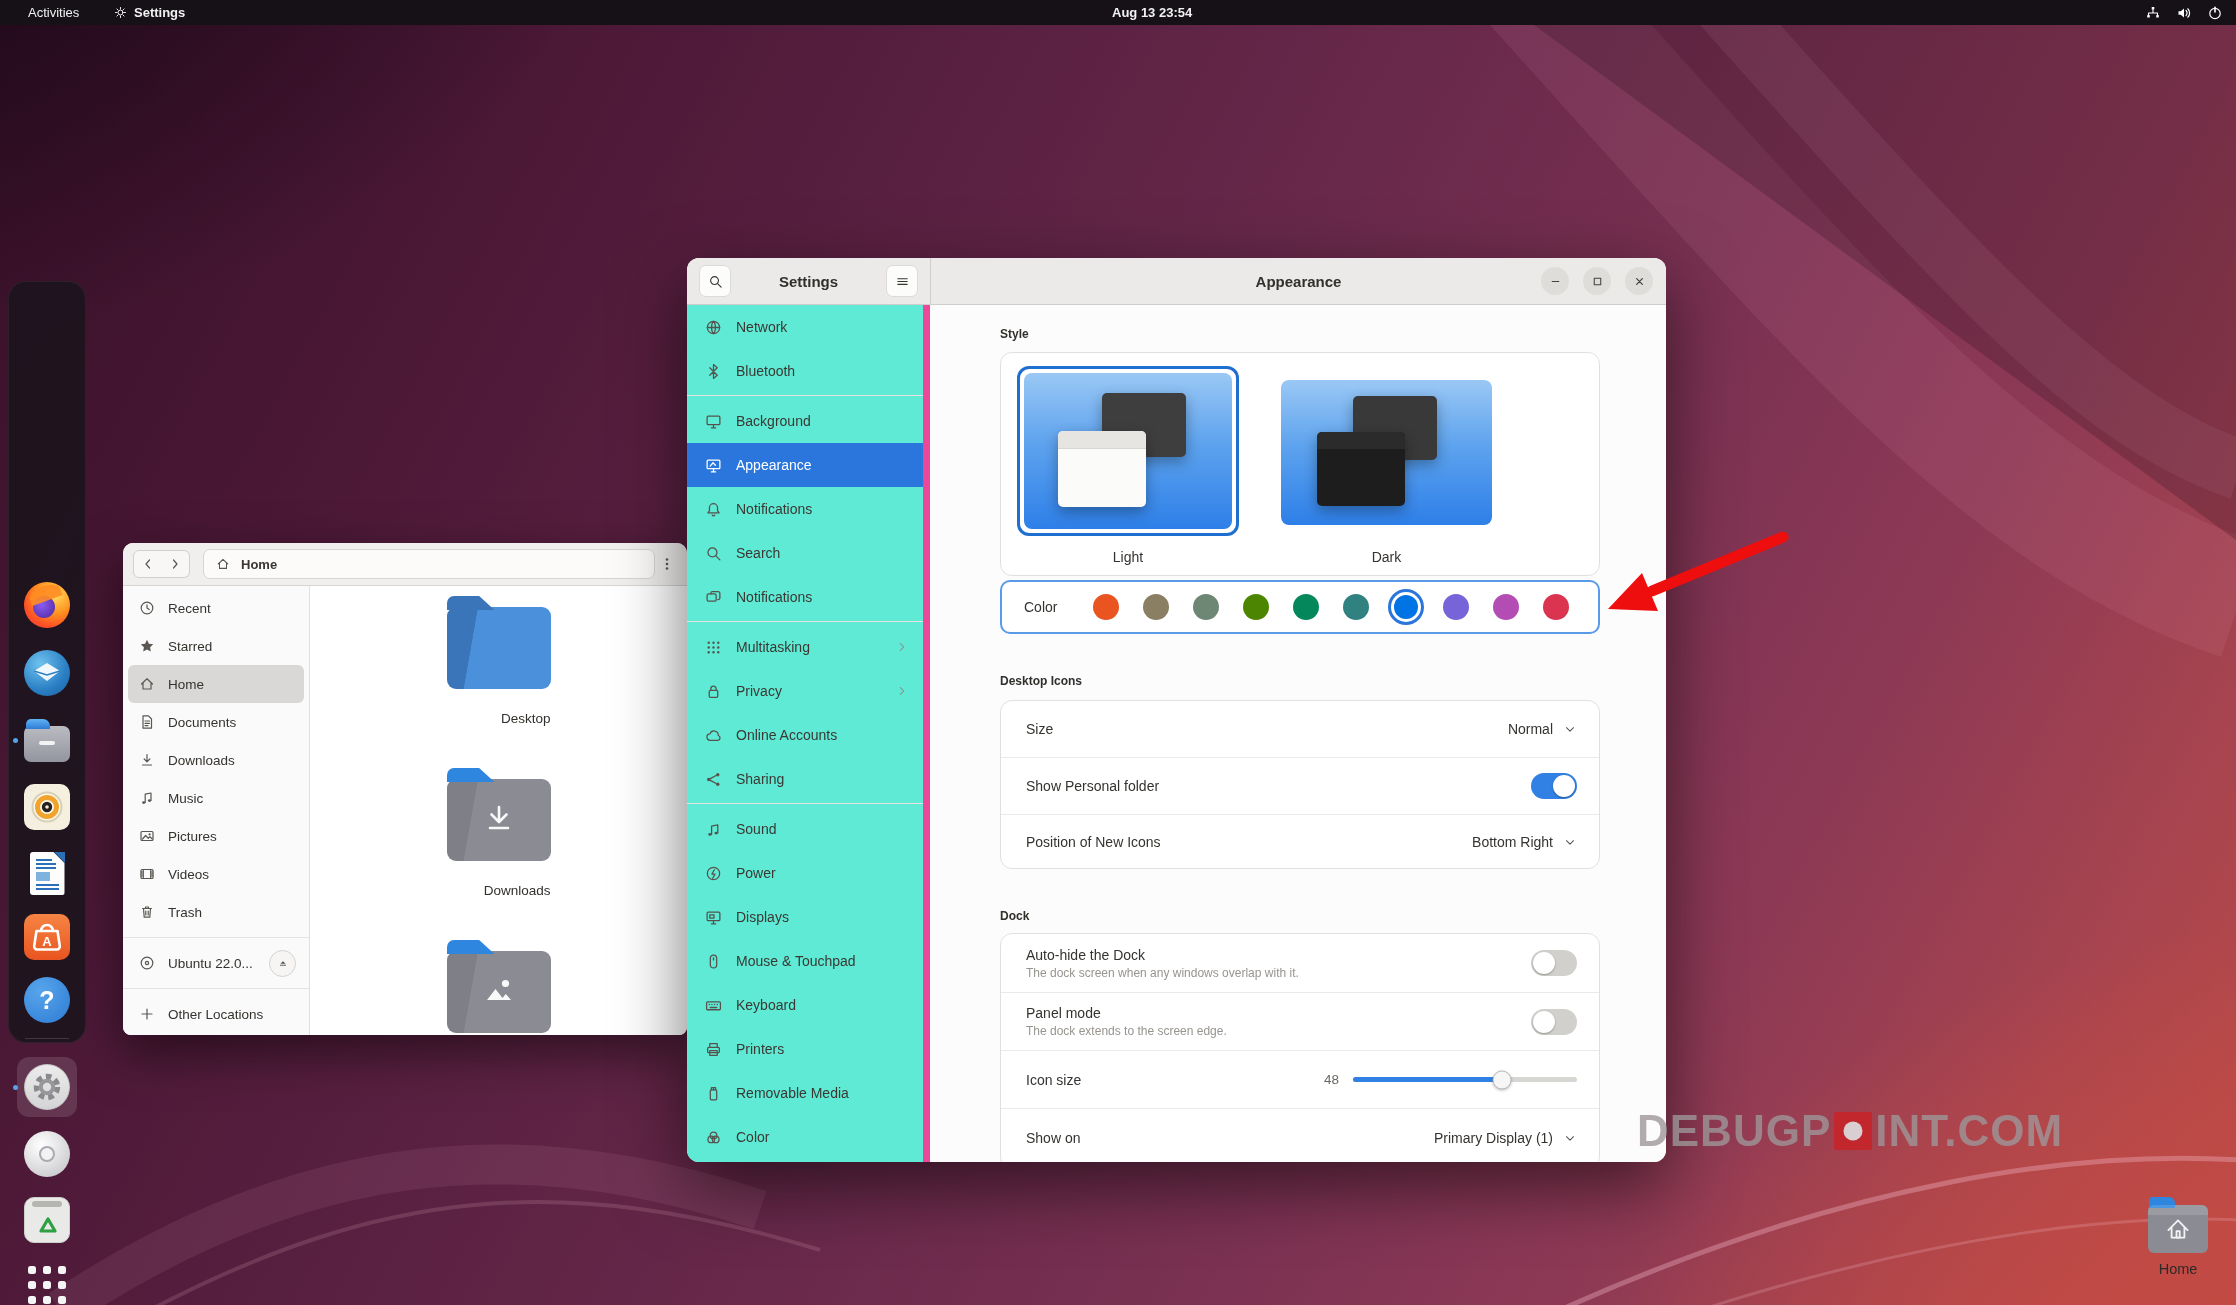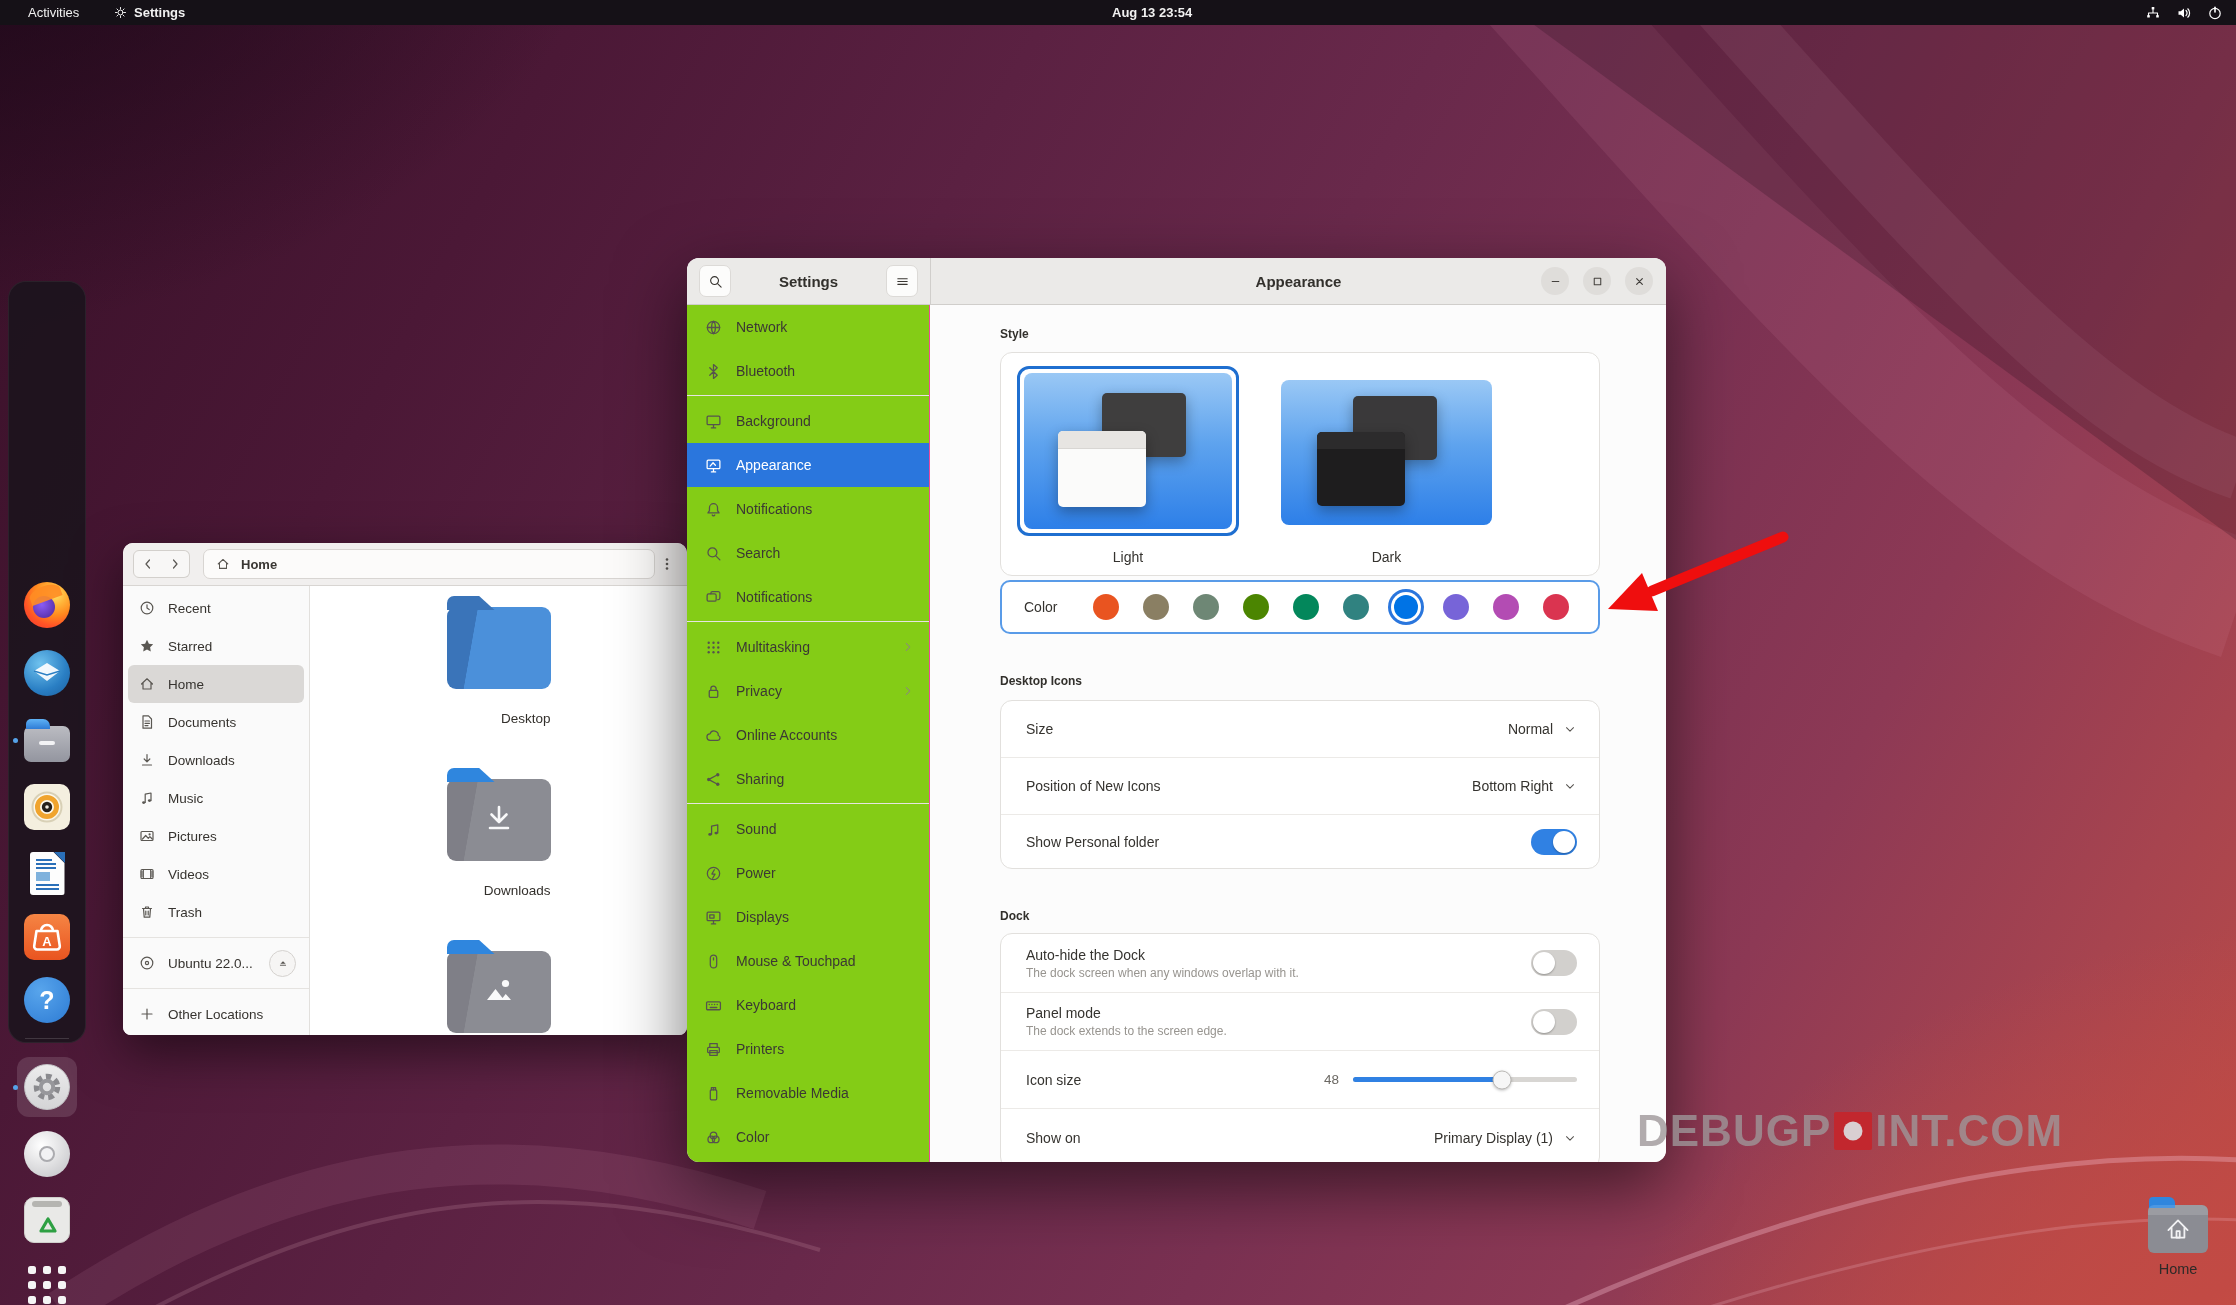--- a/index.html
+++ b/index.html
@@ -76,21 +76,21 @@
   .sw-header{height:46px;background:#ebeae8;border-bottom:1px solid #d0cecb;display:flex}
   .sw-header-left{width:243px;border-right:1px solid #d0cecb;position:relative;flex:none}
   .sw-header-right{flex:1;position:relative}
   .hdr-btn{position:absolute;top:7px;width:32px;height:32px;border-radius:7px;background:#fcfcfb;border:1px solid #dcdad7;
     color:#3a3733;display:flex;align-items:center;justify-content:center;box-sizing:border-box}
   .hdr-title{position:absolute;inset:0;display:flex;align-items:center;justify-content:center;font-weight:700;
     font-size:15px;color:#32302c;pointer-events:none}
   .win-controls{position:absolute;right:13px;top:9px;display:flex;gap:14px}
   .wc-btn{width:28px;height:28px;border-radius:50%;background:#dfddda;display:flex;align-items:center;justify-content:center;color:#45423e}
   .sw-body{display:flex;height:857px}
-  .sw-sidebar{width:243px;background:#84cc16;border-right:1px solid #ec4899;flex:none;box-sizing:border-box;overflow:hidden}
+  .sw-sidebar{width:243px;background:#5eead4;border-right:7px solid #ec4899;flex:none;box-sizing:border-box;overflow:hidden}
   .ss-row{height:44px;display:flex;align-items:center;gap:14px;padding:0 14px 0 18px;font-size:14px;color:#3b3834}
   .ss-row.selected{background:#2a76dd;color:#fff}
   .sicon{width:17px;display:flex;color:#56534e}
   .selected .sicon{color:#fff}
   .ss-chev{margin-left:auto;color:#8a8783;display:flex}
   .ss-sep{height:1px;background:#e6e4e1;margin:2px 0 3px}
   .sw-content{flex:1;position:relative;background:#fcfcfc;overflow:hidden}
   .panel-heading{position:absolute;left:70px;font-weight:700;font-size:12px;color:#32302c}
   .card{position:absolute;left:70px;width:600px;background:#fff;border:1px solid #e2e0dd;border-radius:12px;box-sizing:border-box;overflow:hidden}
   #card-style{top:47px;height:224px}
@@ -777,39 +777,39 @@
               <span class="spacer"></span>
               <span class="rv">Normal</span>
               <span class="chev">
                 <svg width="14" height="14" viewBox="0 0 16 16" fill="none" stroke="currentColor" stroke-width="1.2" stroke-linecap="round" stroke-linejoin="round">
                   <path d="M4 6.5l4 4 4-4"></path>
                 </svg>
               </span>
             </div>
             <div class="c-row r56">
               <div class="rl">
+                <span>Show Personal folder</span>
+              </div>
+              <span class="spacer"></span>
+              <div class="toggle on">
+                <span class="knob"></span>
+              </div>
+            </div>
+            <div class="c-row r56">
+              <div class="rl">
                 <span>Position of New Icons</span>
               </div>
               <span class="spacer"></span>
               <span class="rv">Bottom Right</span>
               <span class="chev">
                 <svg width="14" height="14" viewBox="0 0 16 16" fill="none" stroke="currentColor" stroke-width="1.2" stroke-linecap="round" stroke-linejoin="round">
                   <path d="M4 6.5l4 4 4-4"></path>
                 </svg>
               </span>
             </div>
-            <div class="c-row r56">
-              <div class="rl">
-                <span>Show Personal folder</span>
-              </div>
-              <span class="spacer"></span>
-              <div class="toggle on">
-                <span class="knob"></span>
-              </div>
-            </div>
           </div>
         <div class="panel-heading" id="h-dock">Dock</div>
         <div class="card" id="card-dock">
             <div class="c-row r58">
               <div class="rl">
                 <span>Auto-hide the Dock</span>
                 <span class="sub">The dock screen when any windows overlap with it.</span>
               </div>
               <span class="spacer"></span>
               <div class="toggle off">

